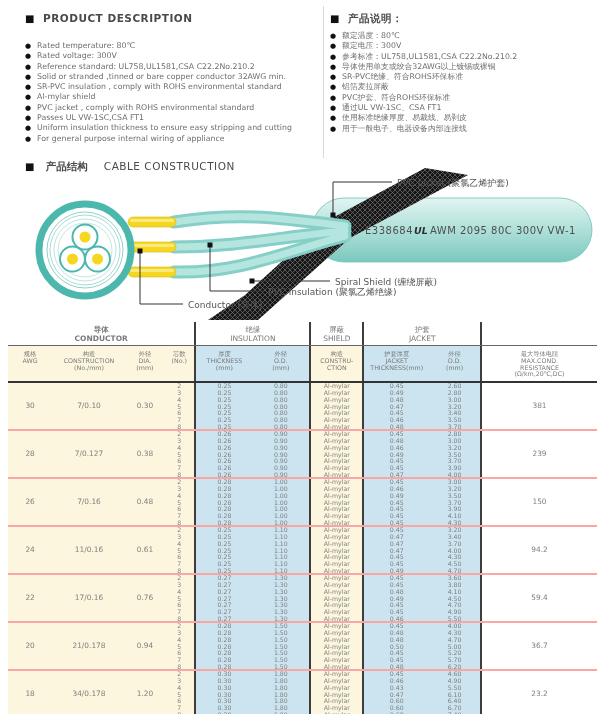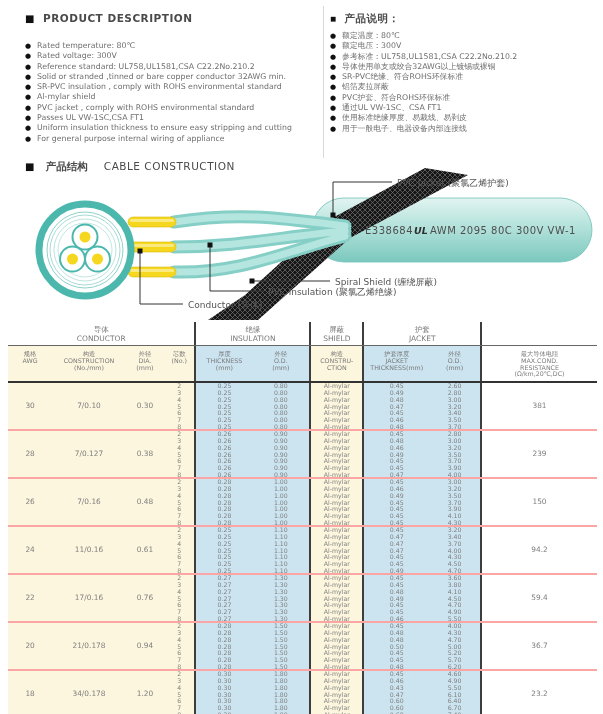--- a/index.html
+++ b/index.html
@@ -2,42 +2,42 @@
 <html><head>
 <meta charset="utf-8">
 <style>
   html,body{margin:0;padding:0;background:#fff;}
   #page{position:relative;width:603px;height:714px;background:#fff;overflow:hidden;
         font-family:"DejaVu Sans","Liberation Sans",sans-serif;color:#6e6e6e;padding-left:23px;}
   
   .sec-title{position:absolute;font-size:10.5px;font-weight:bold;color:#4a4a4a;letter-spacing:0.5px;}
   .sec-title::before{content:"■";margin-right:8px;font-size:10px;color:#111;}
   #desc-left-title{left:25px;top:12px;}
-  #desc-right-title{left:330px;top:12px;font-family:Liberation Mono, monospace;}
+  #desc-right-title{left:330px;top:12px;}
   .blist{position:absolute;width:300px;}
   #desc-left-list{left:25px;top:41px;width:300px;}
   #desc-right-list{left:330px;top:31px;width:270px;}
   .blist-item{font-size:7.8px;line-height:10.3px;color:#6e6e6e;white-space:nowrap;}
   .blist-item::before{content:"●";margin-right:6px;font-size:7px;color:#111;}
   #col-divider{position:absolute;left:323px;top:6px;width:1px;height:152px;background:#d9d9d9;}
   
   #construction-title{position:absolute;left:25px;top:160px;font-size:10.5px;color:#4a4a4a;}
   #construction-title::before{content:"■";margin-right:8px;font-size:10px;color:#111;}
   #construction-title .zh{font-weight:bold;margin-right:16px;}
   #construction-title .en{letter-spacing:0.5px;}
   #diagram{position:absolute;left:0;top:168px;}
   
   #spec-table{position:absolute;left:8px;top:322px;width:589px;}
   .t-row{display:flex;width:100%;box-sizing:border-box;}
   .cell{box-sizing:border-box;text-align:center;overflow:hidden;}
   .bR{border-right:2px solid #3d3d3d;}
   
   #group-header{height:24px;border-bottom:1px solid #666;}
   #group-header .cell{font-size:7.5px;line-height:9px;color:#7a7a7a;padding-top:3px;background:#fff;}
-  .gw-cond{width:32%;} .gw-ins{width:19.5%;} .gw-shd{width:9%;} .gw-jkt{width:20%;} .gw-res{width:19.5%;}
+  .gw-cond{width:32%;font-weight:bold;} .gw-ins{width:19.5%;} .gw-shd{width:9%;} .gw-jkt{width:20%;} .gw-res{width:19.5%;}
   
   #sub-header{height:37px;border-bottom:2px solid #333;}
   #sub-header .cell{font-size:6.3px;line-height:6.8px;color:#7a7a7a;padding-top:5px;}
   .w-awg{width:7.5%;} .w-con{width:12.5%;} .w-dia{width:6.5%;} .w-cor{width:5.5%;}
   .w-int{width:9.5%;} .w-ino{width:10%;} .w-shd{width:9%;}
   .w-jkt{width:11%;} .w-jko{width:9%;} .w-res{width:19.5%;}
   .bg-y{background:#fbf6dd;} .bg-b{background:#cbe4f0;} .bg-w{background:#fff;}
   
   .t-group{height:48px;border-bottom:2px solid #fca5a5;}
   .t-group .cell{font-size:6.2px;line-height:6.85px;color:#808080;}

